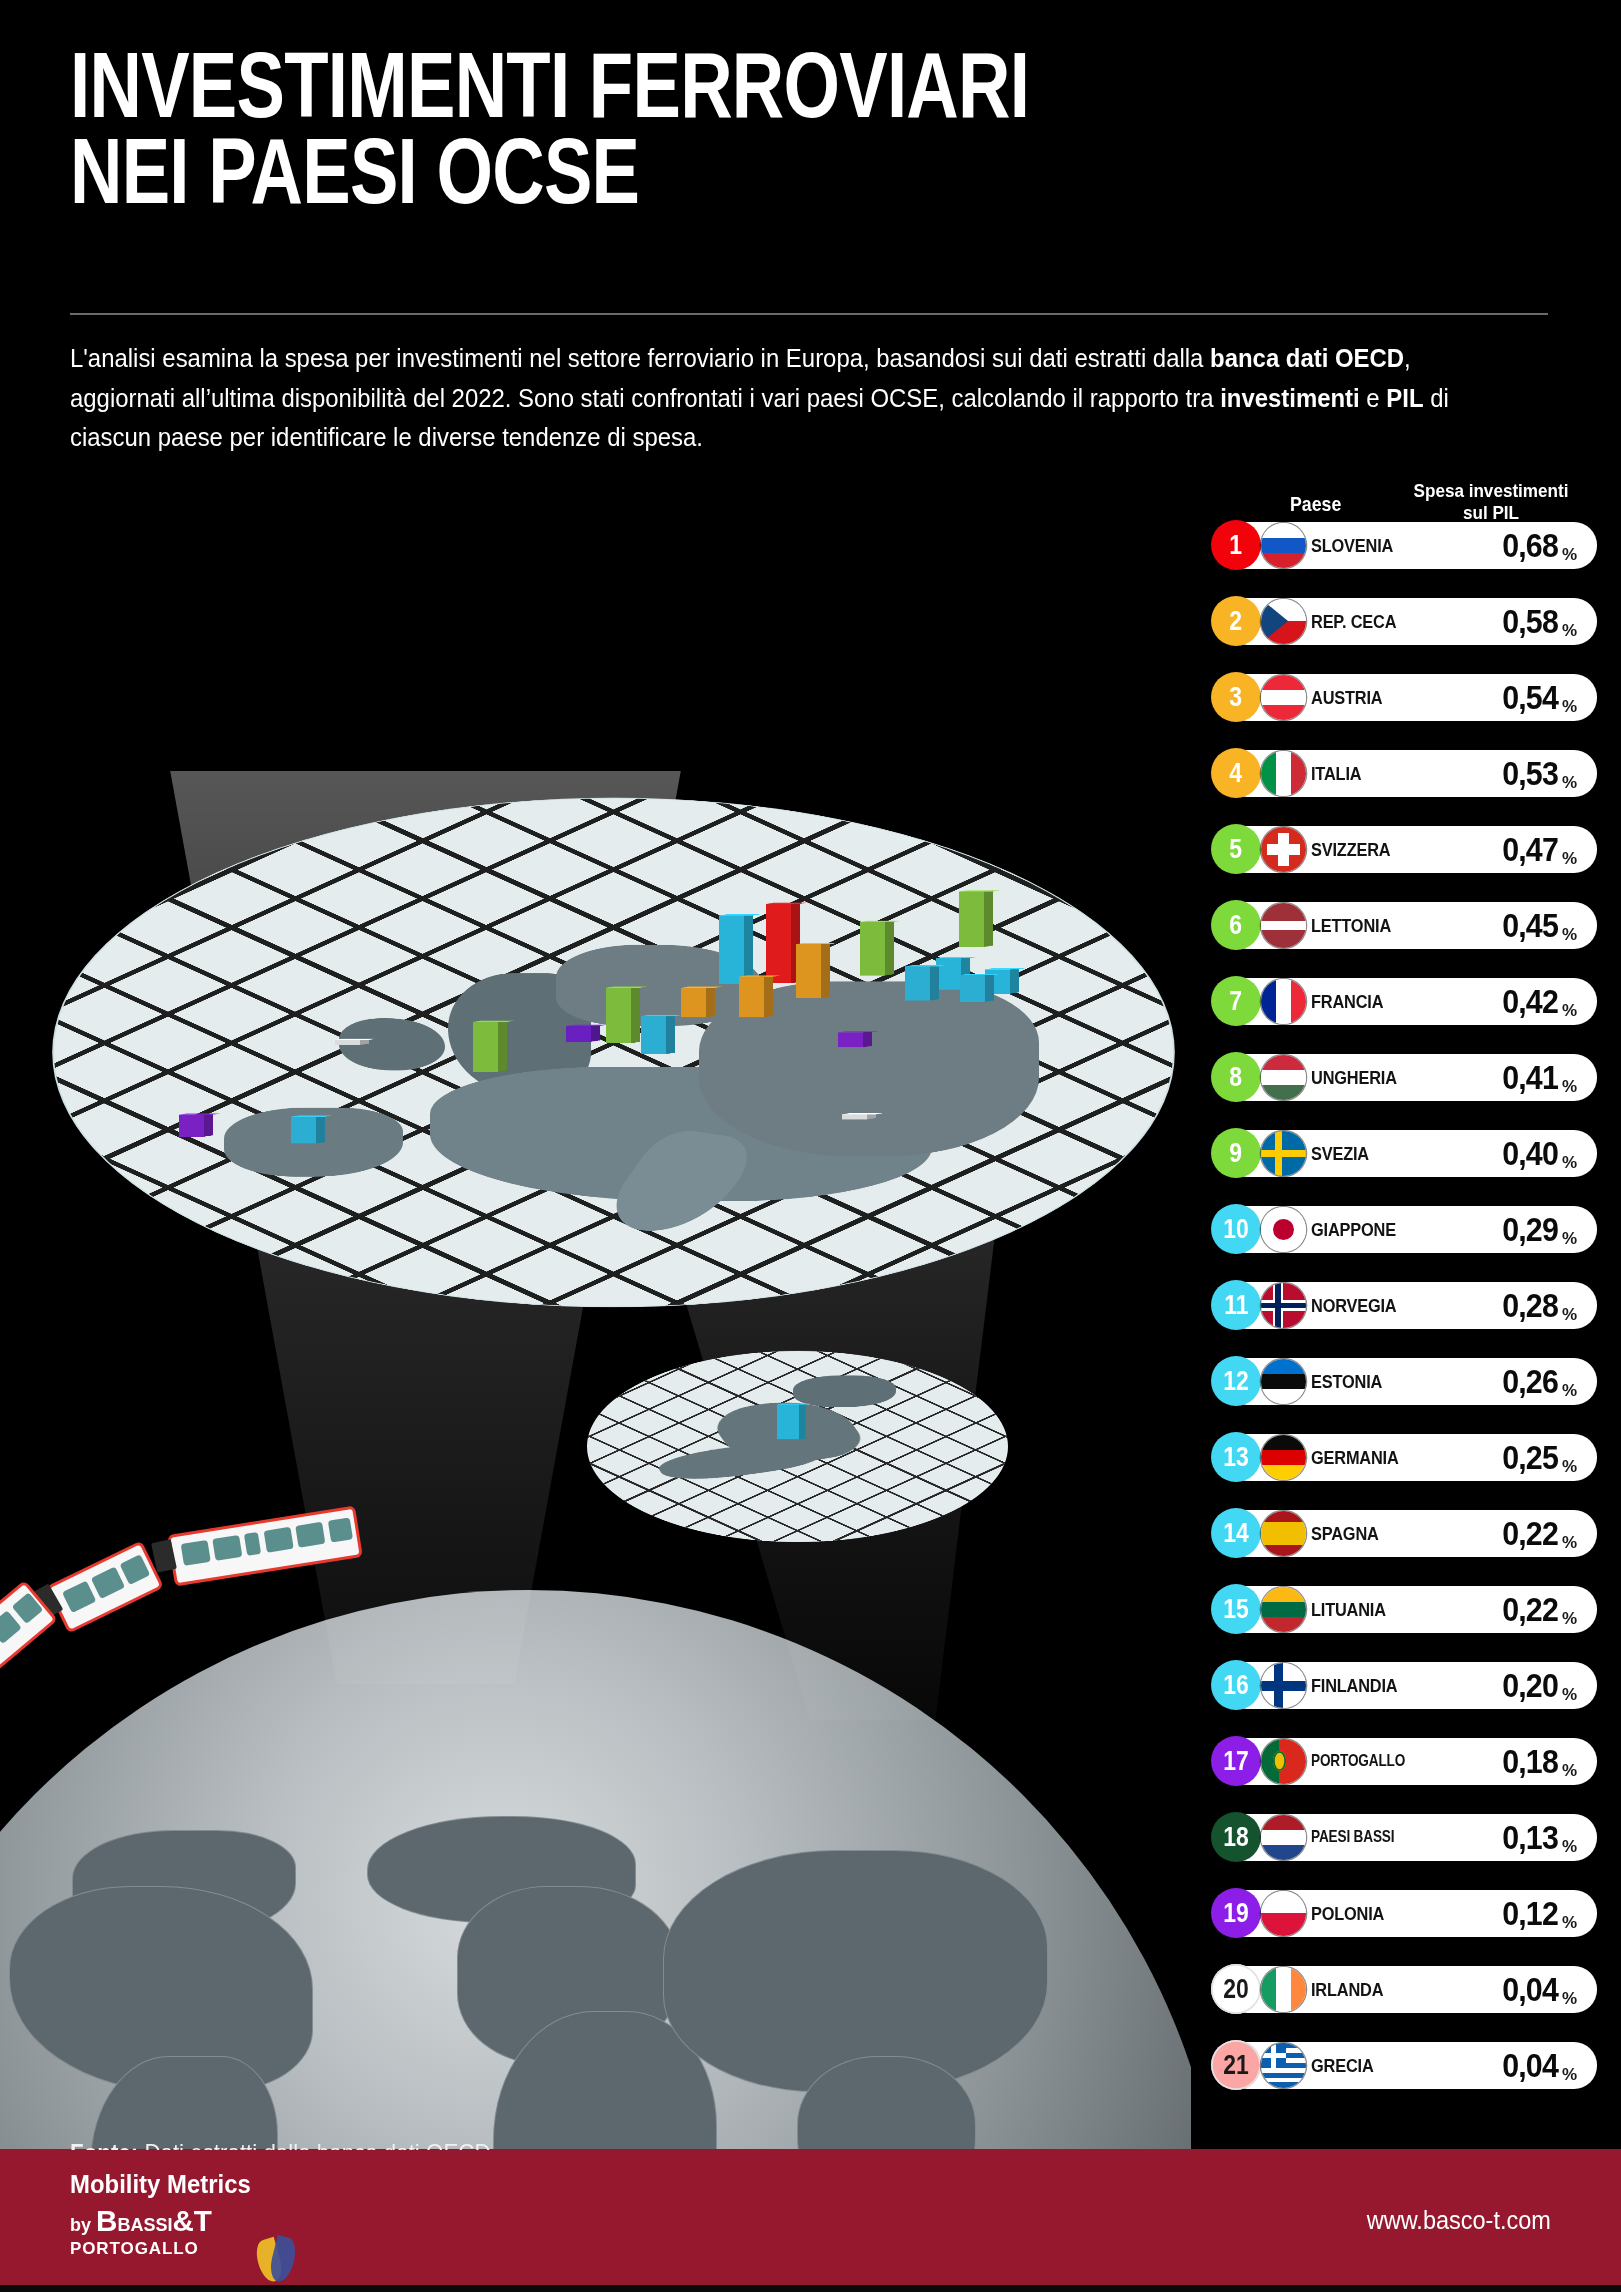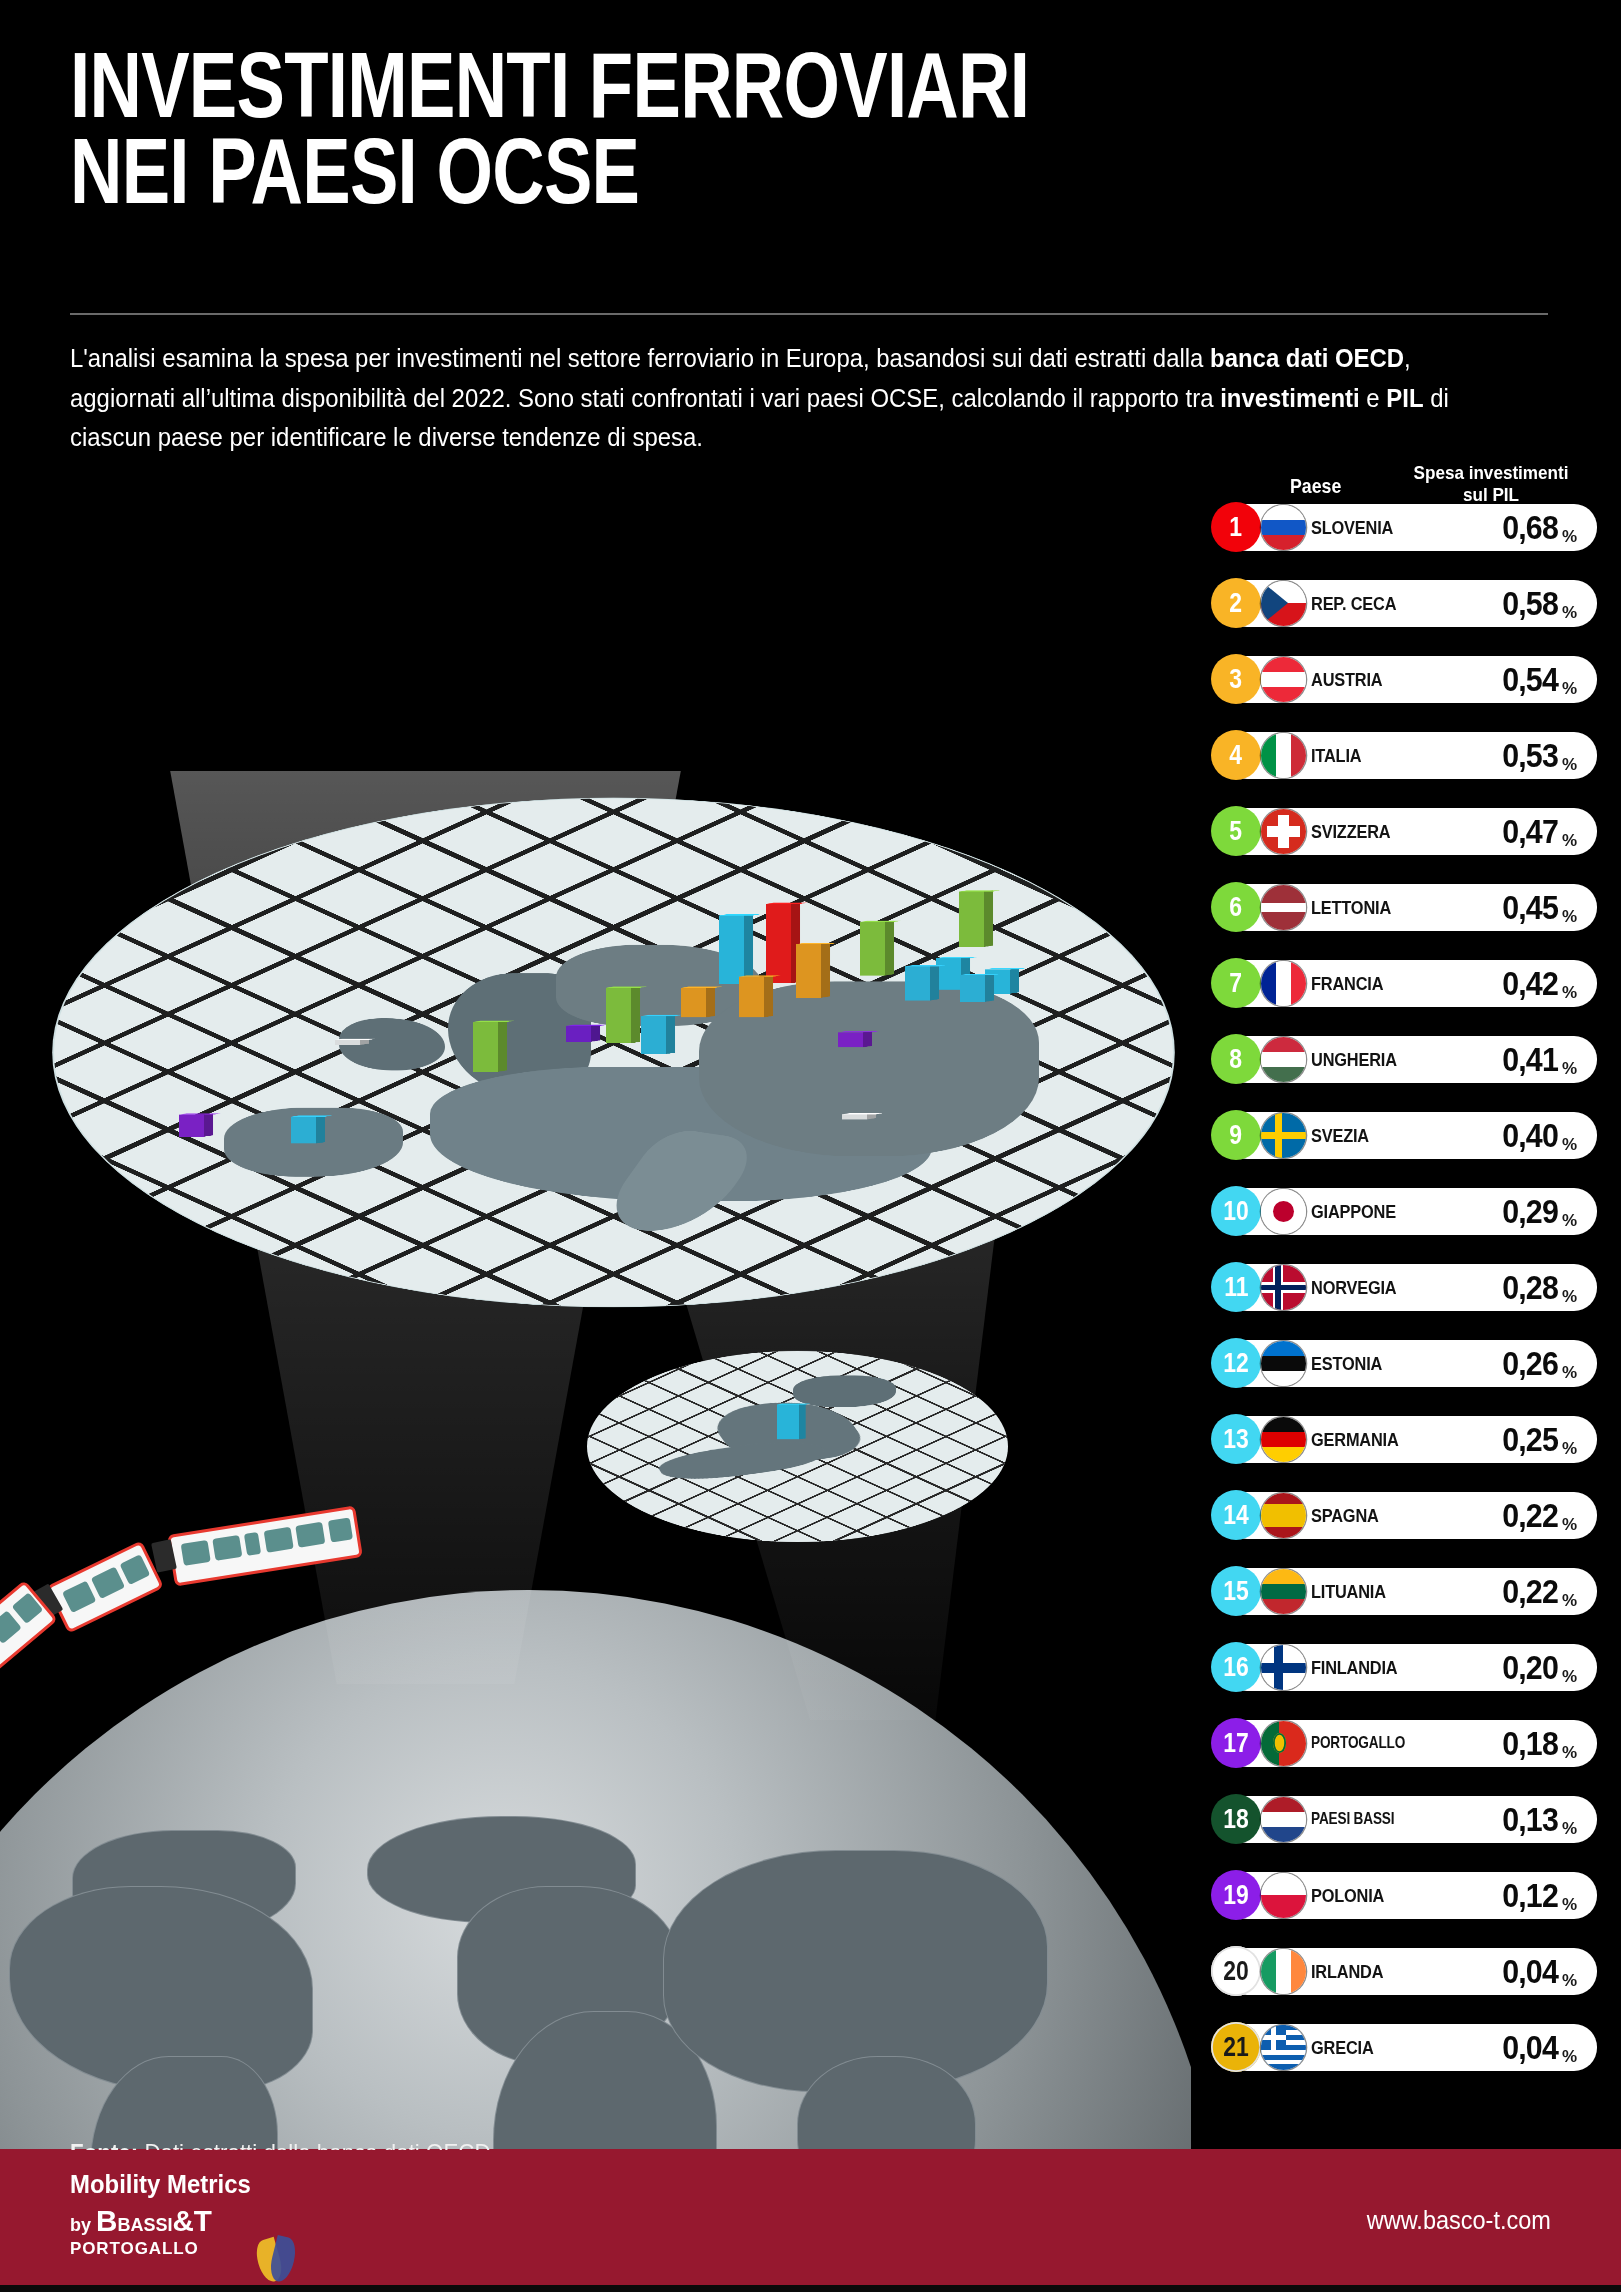--- a/index.html
+++ b/index.html
@@ -113,21 +113,21 @@
 
   
   #source {
     position:absolute; left:70px; top:1637px; font-size:24px;
     transform:scaleX(.93); transform-origin:left top;
     color:#f0f0f0; z-index:40;
   }
   #source b { font-weight:bold; }
 
   
-  #ranking { position:absolute; left:1211px; top:466px; width:385px; }
+  #ranking { position:absolute; left:1211px; top:484px; width:385px; }
   #rankHead { position:relative; height:38px; }
   #hPaese {
     position:absolute; left:79px; top:9px; font-size:19.7px; font-weight:bold;
     transform:scaleX(.9); transform-origin:left top;
   }
   #hSpesa {
     position:absolute; left:176px; top:-3.6px; width:208px; text-align:center;
     font-size:19px; font-weight:bold; line-height:1.16;
     transform:scaleX(.9); transform-origin:center top;
     white-space:pre-line;
@@ -672,21 +672,21 @@
           <i style="left: 0%; top: 0%; width: 33.3%; height: 100%; background: rgb(22, 155, 98);"></i>
           <i style="left: 33.3%; top: 0%; width: 33.4%; height: 100%; background: rgb(255, 255, 255);"></i>
           <i style="left: 66.7%; top: 0%; width: 33.3%; height: 100%; background: rgb(255, 136, 62);"></i>
         </div>
         <div class="cname">IRLANDA</div>
         <div class="val">0,04</div>
         <div class="pct">%</div>
       </div>
       <div class="rankRow">
         <div class="pill"></div>
-        <div class="badge light" style="background: #eab308; color: rgb(26, 26, 26); text-align: right;">
+        <div class="badge light" style="background: #fca5a5; color: rgb(26, 26, 26); text-align: right;">
           <span>21</span>
         </div>
         <div class="flag">
           <i style="left: 0%; top: 0%; width: 100%; height: 100%; background: rgb(13, 94, 175);"></i>
           <i style="left: 0%; top: 11%; width: 100%; height: 11%; background: rgb(255, 255, 255);"></i>
           <i style="left: 0%; top: 33%; width: 100%; height: 11%; background: rgb(255, 255, 255);"></i>
           <i style="left: 0%; top: 55%; width: 100%; height: 11%; background: rgb(255, 255, 255);"></i>
           <i style="left: 0%; top: 77%; width: 100%; height: 11%; background: rgb(255, 255, 255);"></i>
           <i style="left: 0%; top: 0%; width: 56%; height: 56%; background: rgb(13, 94, 175);"></i>
           <i style="left: 22%; top: 0px; width: 12%; height: 56%; background: rgb(255, 255, 255);"></i>

